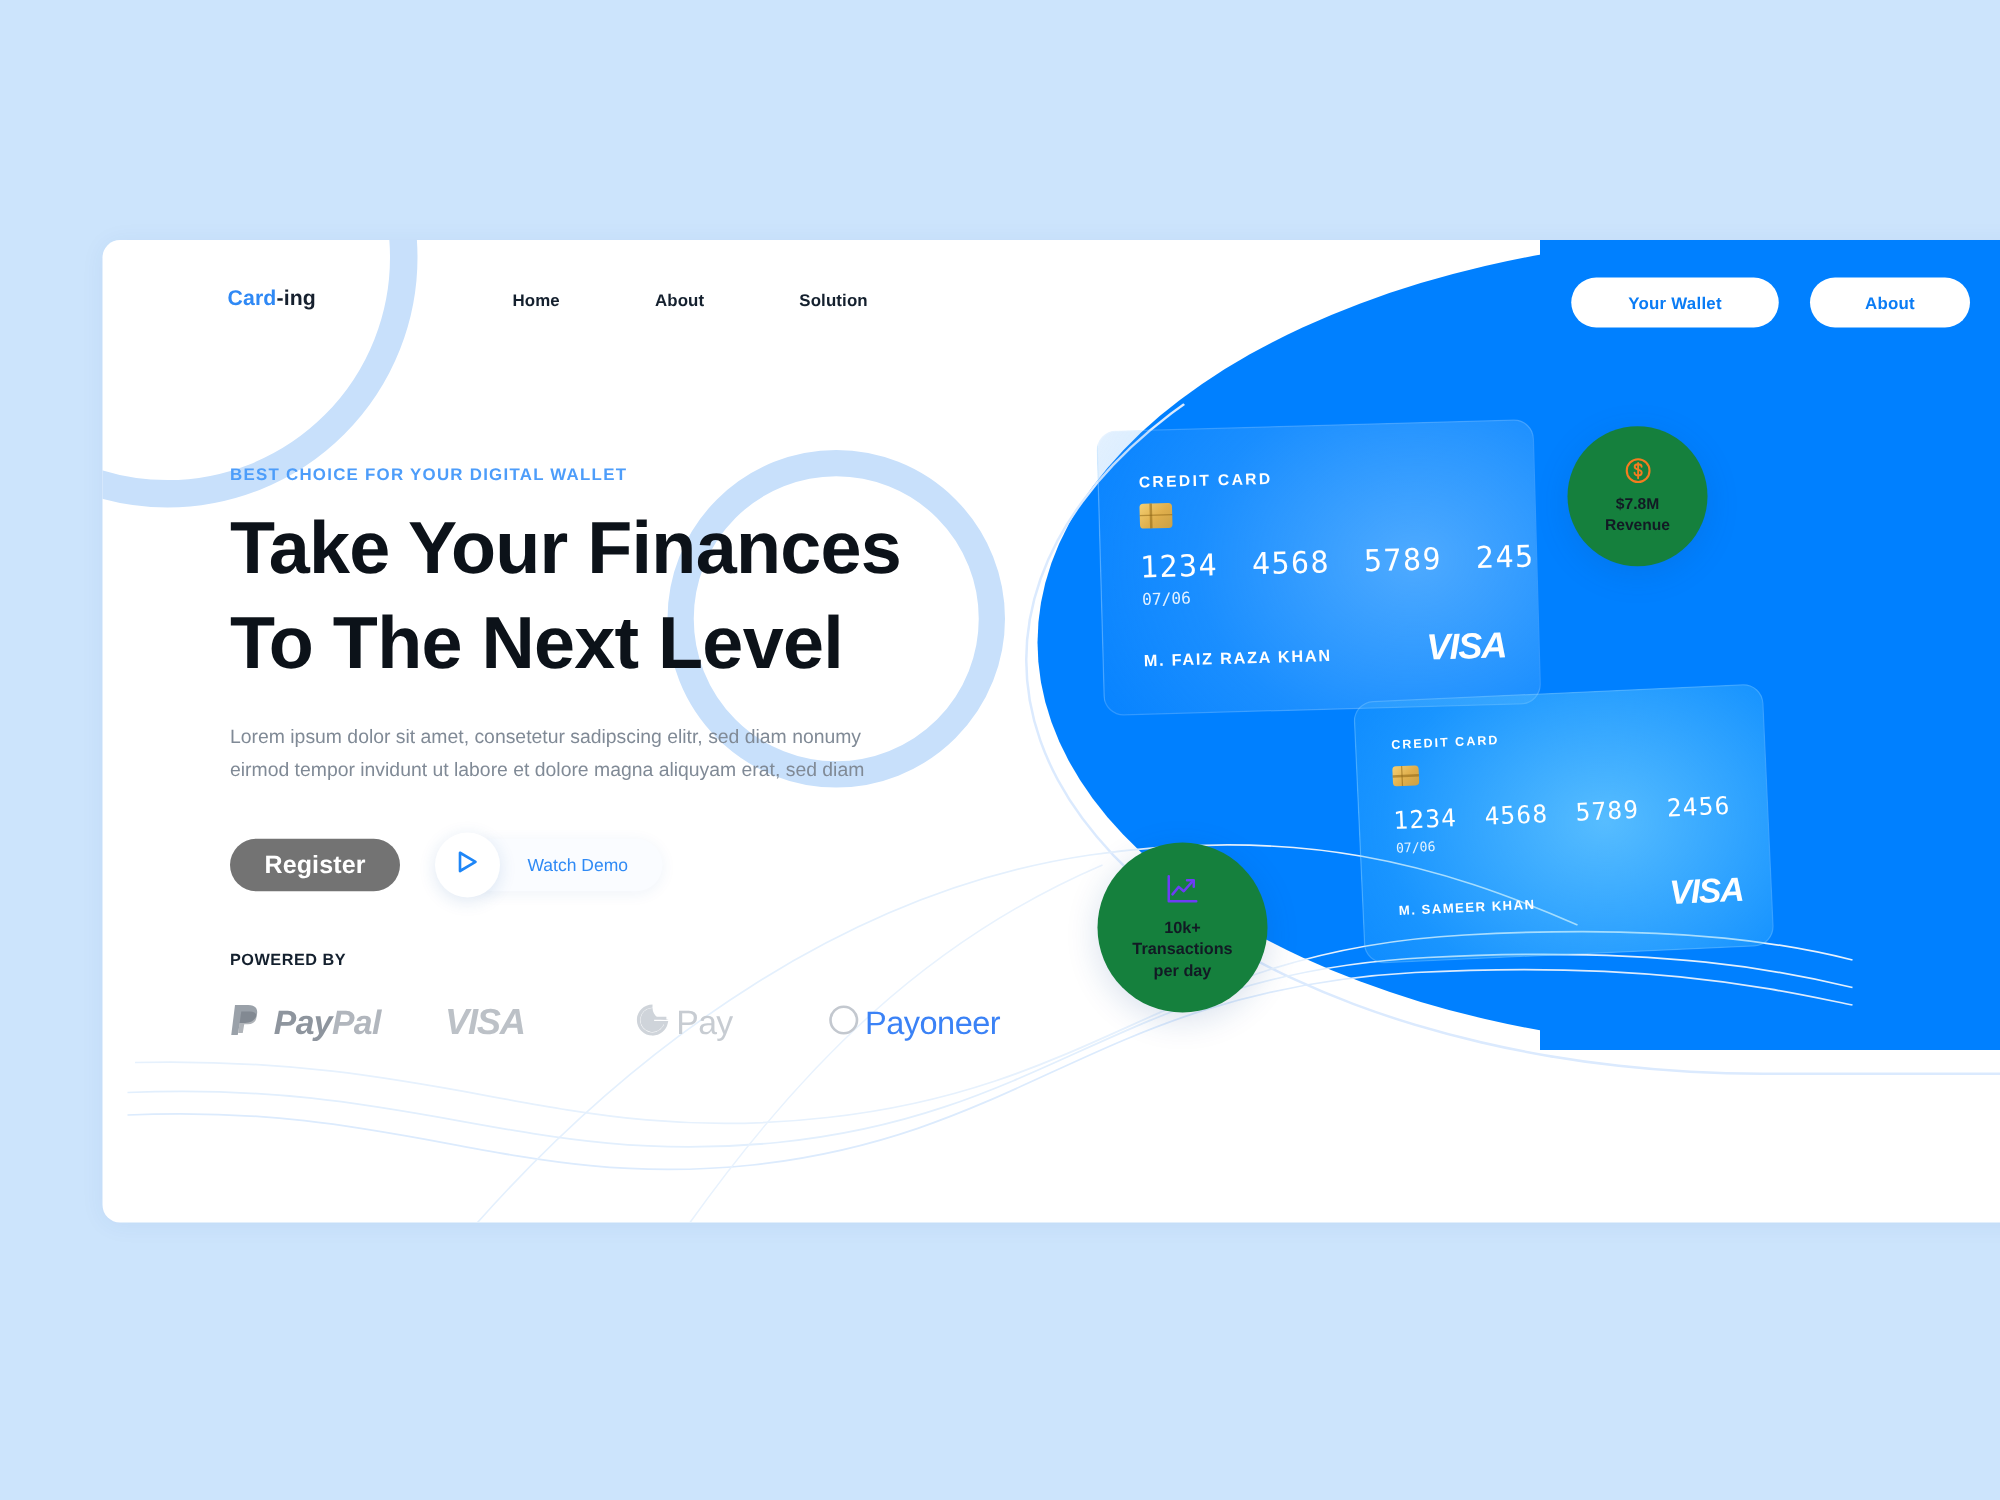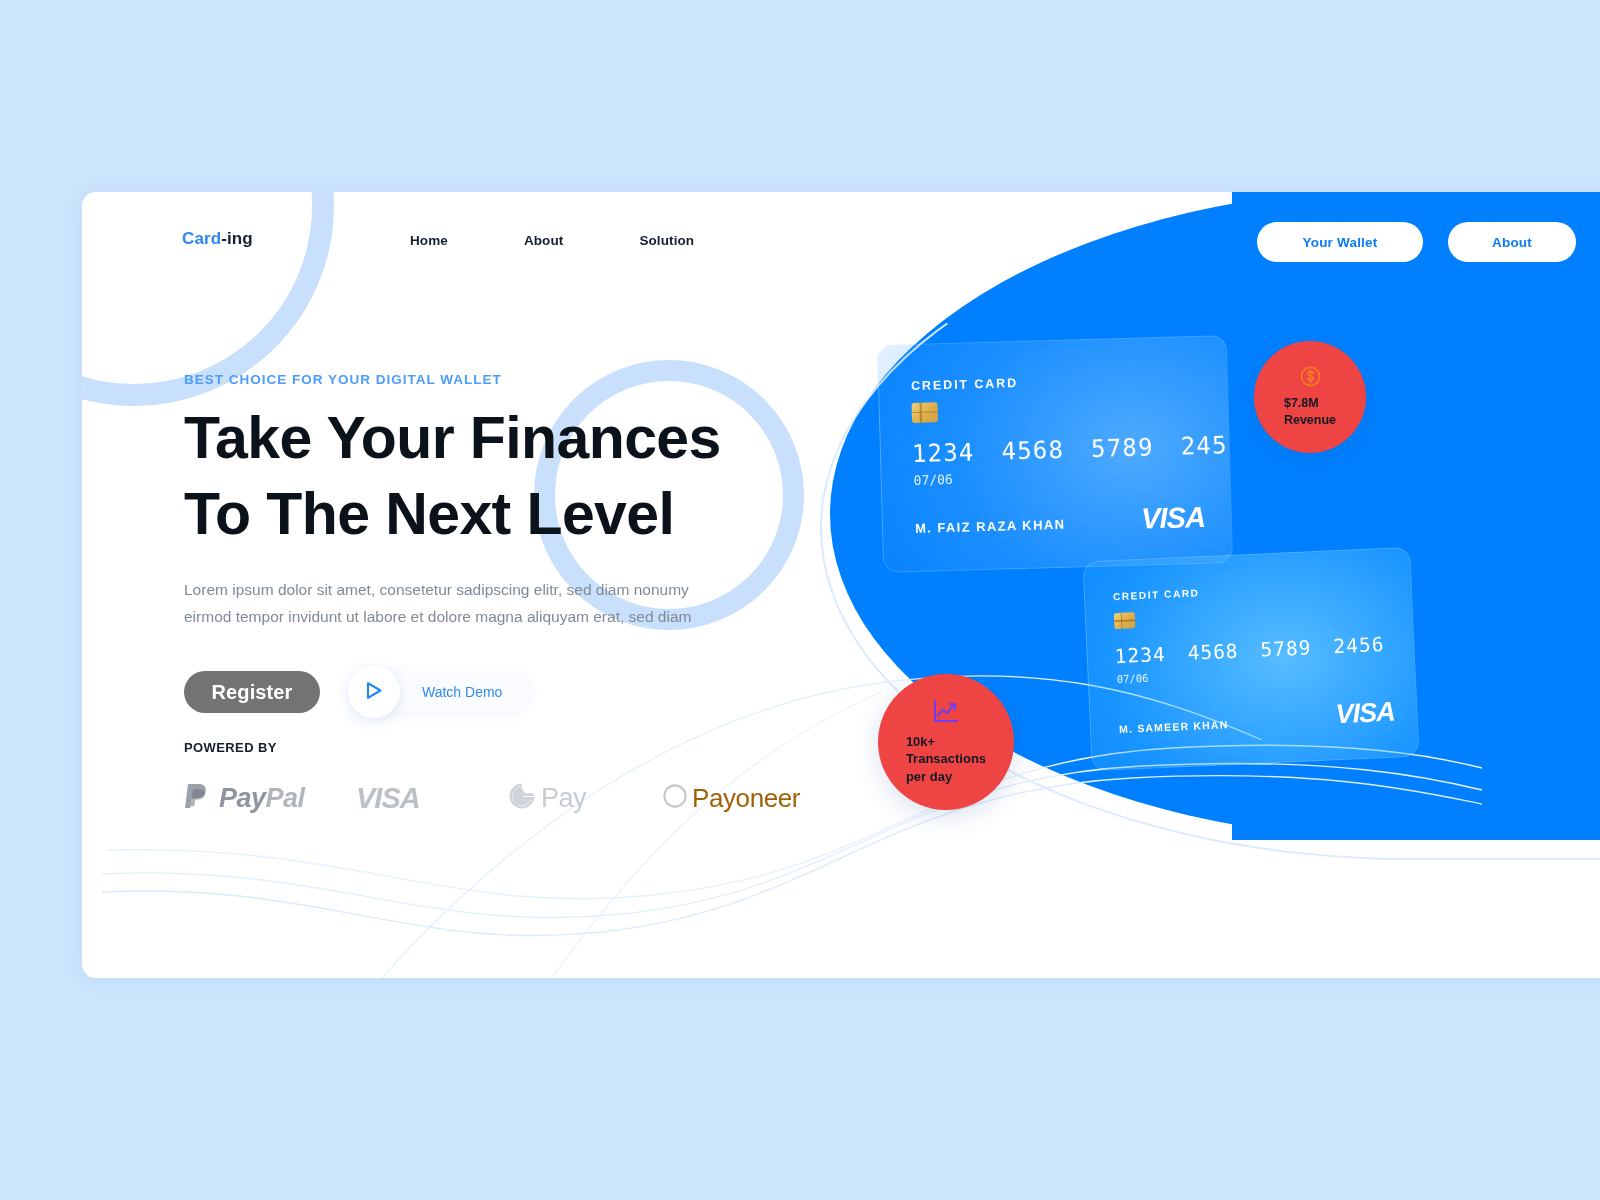--- a/index.html
+++ b/index.html
@@ -238,21 +238,21 @@
     font-size: 14px;
     color: #2f8af5;
     font-weight: normal;
     cursor: pointer;
   }
 
   
   .powered {
     position: absolute;
     left: 102px;
-    top: 548px;
+    top: 568px;
     z-index: 5;
   }
   .powered-title {
     font-size: 13px;
     font-weight: bold;
     color: #14202e;
     letter-spacing: .4px;
   }
   .brand-row {
     margin-top: 26px;
@@ -281,21 +281,21 @@
     color: #bcc1c7;
     letter-spacing: -1px;
   }
   .gpay-text {
     font-size: 27px;
     color: #c7ccd2;
     letter-spacing: -.5px;
   }
   .payoneer-text {
     font-size: 26px;
-    color: #a16207;
+    color: #3b82f6;
     letter-spacing: -.4px;
   }
 
   
   .credit-card {
     position: absolute;
     border-radius: 16px;
     color: #ffffff;
     z-index: 4;
     overflow: hidden;
@@ -381,28 +381,28 @@
     letter-spacing: -1px;
     color: #ffffff;
   }
   .cc-one .cc-visa { right: 26px; top: 164px; }
   .cc-two .cc-visa { right: 22px; top: 148px; font-size: 27px; }
 
   
   .badge {
     position: absolute;
     border-radius: 50%;
-    background: #ef4444;
+    background: #15803d;
     box-shadow: 0 6px 26px rgba(20,70,140,.16);
     display: flex;
     flex-direction: column;
     align-items: center;
     justify-content: center;
     z-index: 7;
-    text-align: left;
+    text-align: center;
   }
   .badge-revenue {
     left: 1172px;
     top: 149px;
     width: 112px;
     height: 112px;
   }
   .badge-transactions {
     left: 796px;
     top: 482px;

